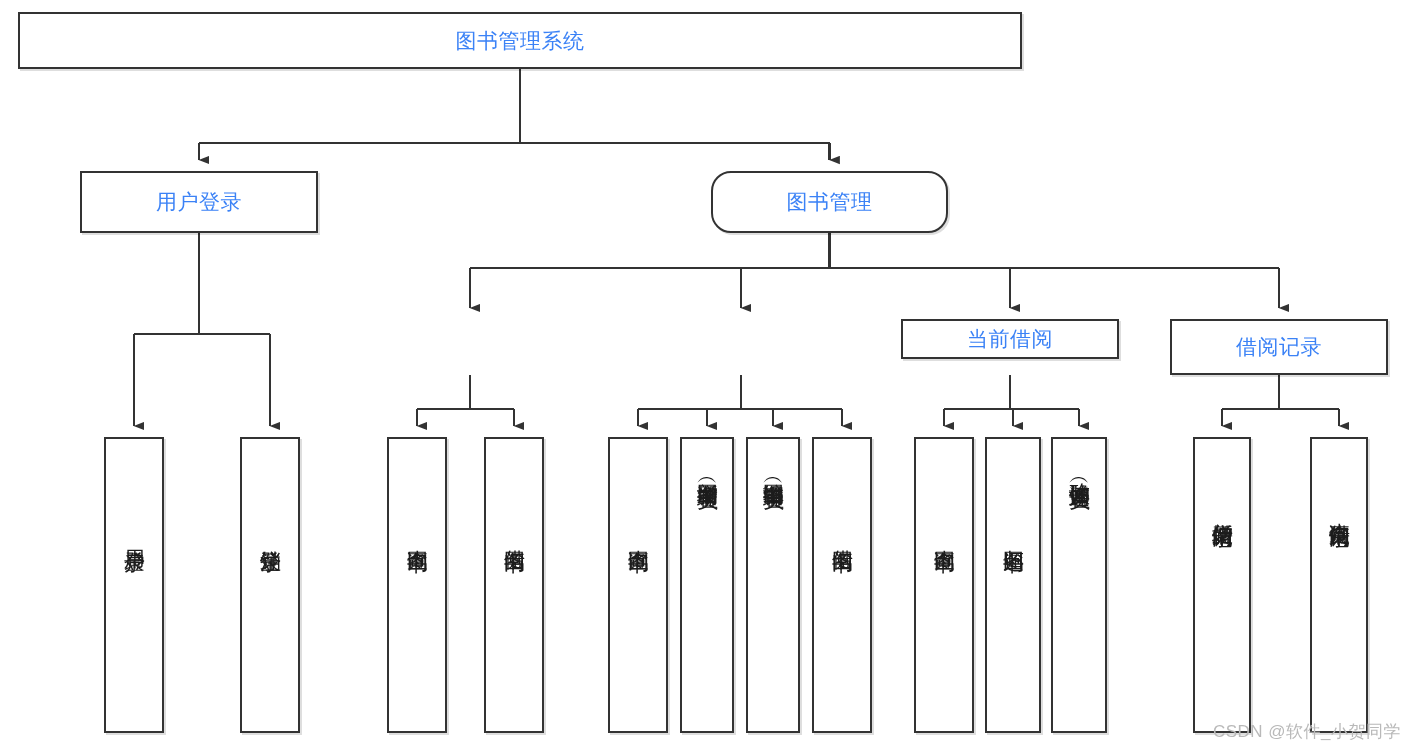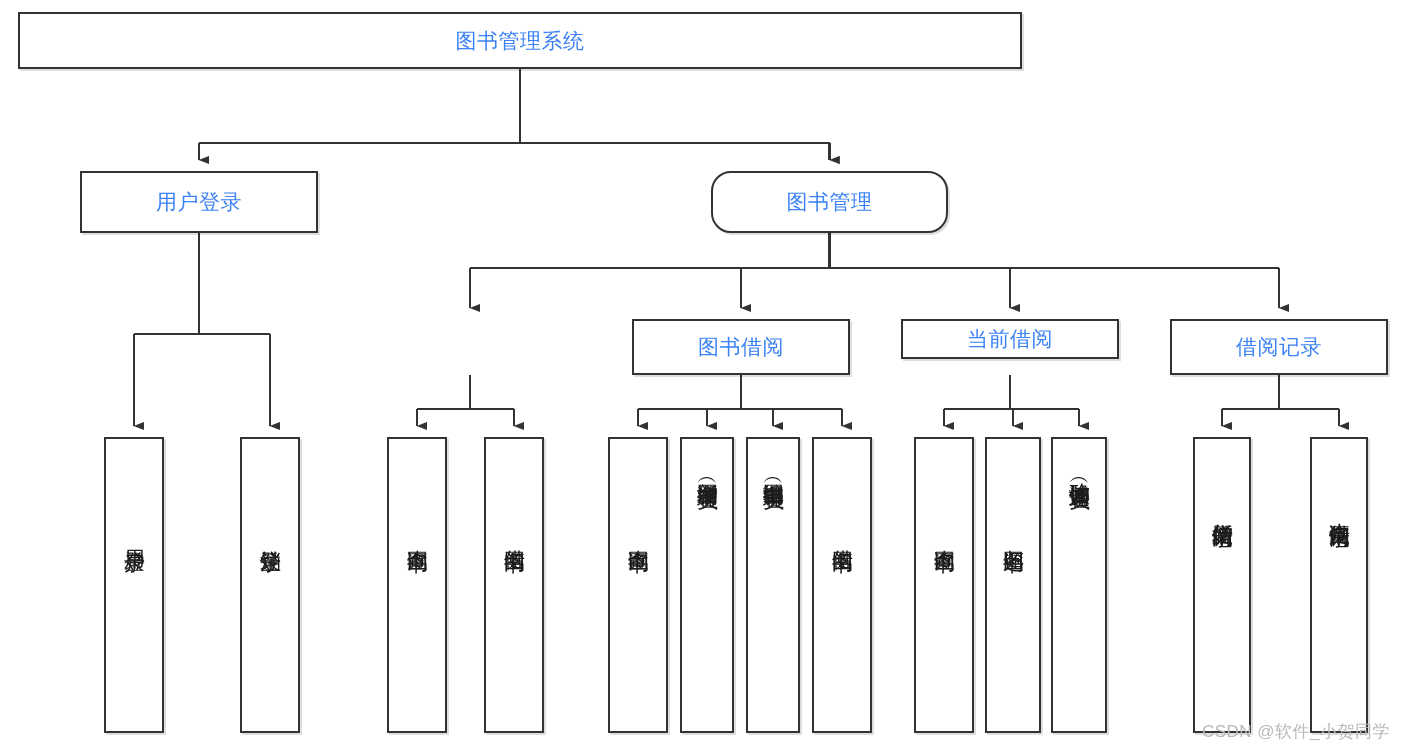--- a/index.html
+++ b/index.html
@@ -60,21 +60,21 @@
     padding: 0;
   }
   .leaf-inner {
     position: absolute;
     left: 0; right: 0;
     display: flex;
     justify-content: center;
   }
   .watermark {
     position: absolute;
-    right: 15px;
+    right: 4px;
     bottom: 4px;
     font-size: 17px;
     color: #b9b9b9;
     white-space: nowrap;
     letter-spacing: 0.5px;
   }
 </style>
 </head>
 <body>
 
@@ -127,23 +127,20 @@
     <span class="node-label-h">图书管理系统</span>
   </div>
 
   <div class="node-box" style="left:80px; top:171px; width:238px; height:62px;">
     <span class="node-label-h">用户登录</span>
   </div>
   <div class="node-box" style="left:711px; top:171px; width:237px; height:62px;border-radius:20px;">
     <span class="node-label-h">图书管理</span>
   </div>
 
-  <div class="node-box" style="left:632px; top:319px; width:218px; height:56px;">
-    <span class="node-label-h">图书借阅</span>
-  </div>
   <div class="node-box" style="left:901px; top:319px; width:218px; height:40px;">
     <span class="node-label-h">当前借阅</span>
   </div>
   <div class="node-box" style="left:1170px; top:319px; width:218px; height:56px;">
     <span class="node-label-h">借阅记录</span>
   </div>
 
   <div id="leaf-layer">
       <div class="node-box leaf" style="left: 104px; top: 437px; width: 60px; height: 296px;">
         <div class="leaf-inner" style="top: 94px;">

